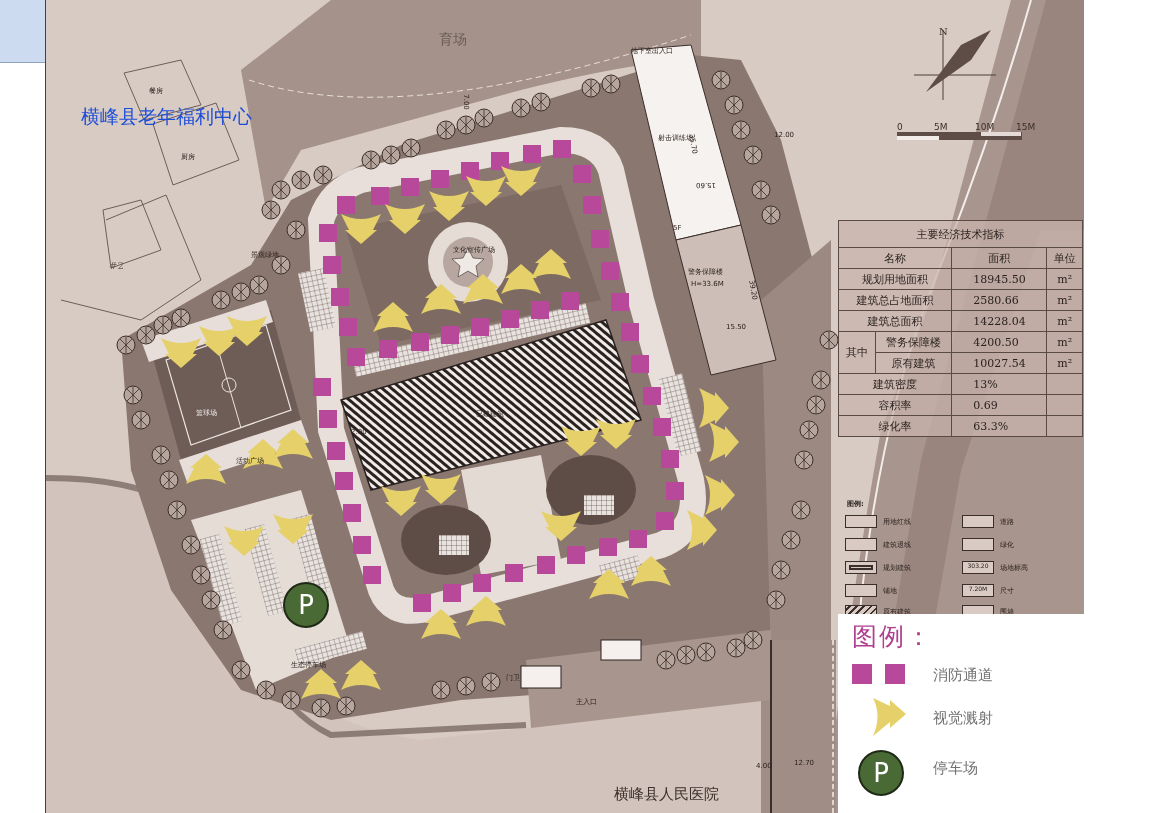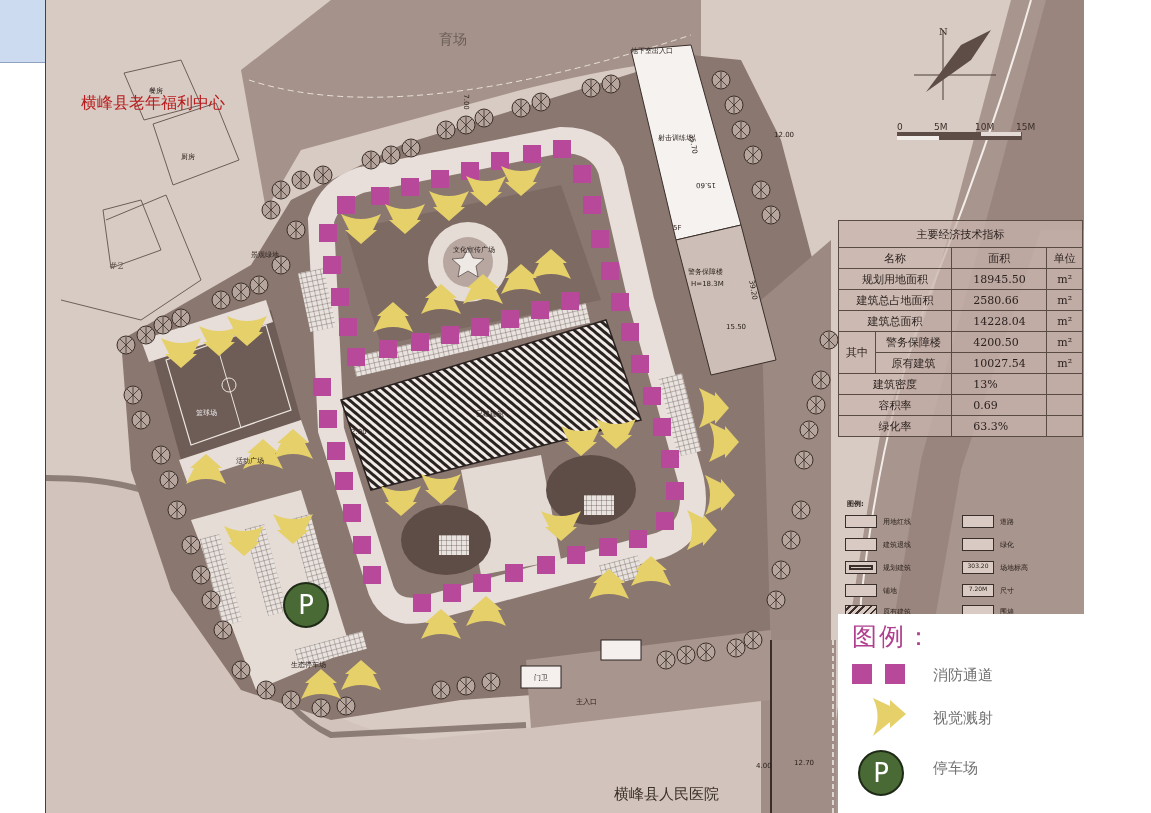--- a/index.html
+++ b/index.html
@@ -284,37 +284,37 @@
     </g>
 
     <rect x="896" y="132" width="125" height="8" fill="#5e4d47"></rect>
     <rect x="896" y="136" width="42" height="4" fill="#f1ece8"></rect>
     <rect x="980" y="132" width="40" height="4" fill="#e4dbd6"></rect>
 
     <line x1="770" y1="640" x2="770" y2="813" stroke="#3a2e2a" stroke-width="2"></line>
     <line x1="832" y1="640" x2="832" y2="813" stroke="#f3ede9" stroke-width="1.5" stroke-dasharray="5 3"></line>
   </svg>
 
-  <div class="lbl" style="left:35px;top:93px;font-size:16px;color:#b91c1c;">横峰县老年福利中心</div>
+  <div class="lbl" style="left:35px;top:104px;font-size:19px;color:#1d4ed8;">横峰县老年福利中心</div>
   <div class="lbl" style="left:393px;top:31px;font-size:14px;color:#6a5d58;">育场</div>
   <div class="lbl tiny" style="left:103px;top:86px;">餐房</div>
   <div class="lbl tiny" style="left:135px;top:152px;">厨房</div>
   <div class="lbl" style="left:63px;top:260px;font-size:10px;color:#6a5d58;">#2</div>
   <div class="lbl tiny" style="left:205px;top:250px;">景观绿地</div>
   <div class="lbl tiny" style="left:407px;top:245px;">文化宣传广场</div>
   <div class="lbl tiny" style="left:612px;top:133px;">射击训练场</div>
   <div class="lbl tiny" style="left:585px;top:46px;">地下室出入口</div>
   <div class="lbl tiny" style="left:642px;top:267px;">警务保障楼</div>
-  <div class="lbl tiny" style="left:645px;top:280px;">H=18.3M</div>
+  <div class="lbl tiny" style="left:645px;top:280px;">H=33.6M</div>
   <div class="lbl tiny" style="left:627px;top:224px;">5F</div>
   <div class="lbl tiny" style="left:430px;top:409px;">已建建筑</div>
   <div class="lbl tiny" style="left:150px;top:408px;color:#eee;">篮球场</div>
   <div class="lbl tiny" style="left:190px;top:456px;">活动广场</div>
   <div class="lbl tiny" style="left:245px;top:628px;margin-top:32px;">生态停车场</div>
-  <div class="lbl tiny" style="left:488px;top:673px;">门卫</div>
+  <div class="lbl tiny" style="left:460px;top:673px;">门卫</div>
   <div class="lbl tiny" style="left:530px;top:697px;">主入口</div>
   <div class="lbl" style="left:540px;top:785px;font-size:15px;color:#3b302b;margin-left:28px;">横峰县人民医院</div>
 
   <div class="lbl tiny" style="left:412px;top:98px;transform:rotate(90deg);">7.00</div>
   <div class="lbl tiny" style="left:637px;top:140px;transform:rotate(80deg);">35.70</div>
   <div class="lbl tiny" style="left:650px;top:181px;transform:rotate(180deg);">15.60</div>
   <div class="lbl tiny" style="left:728px;top:131px;">12.00</div>
   <div class="lbl tiny" style="left:697px;top:286px;transform:rotate(80deg);">39.20</div>
   <div class="lbl tiny" style="left:680px;top:323px;">15.50</div>
   <div class="lbl tiny" style="left:710px;top:762px;">4.00</div>

